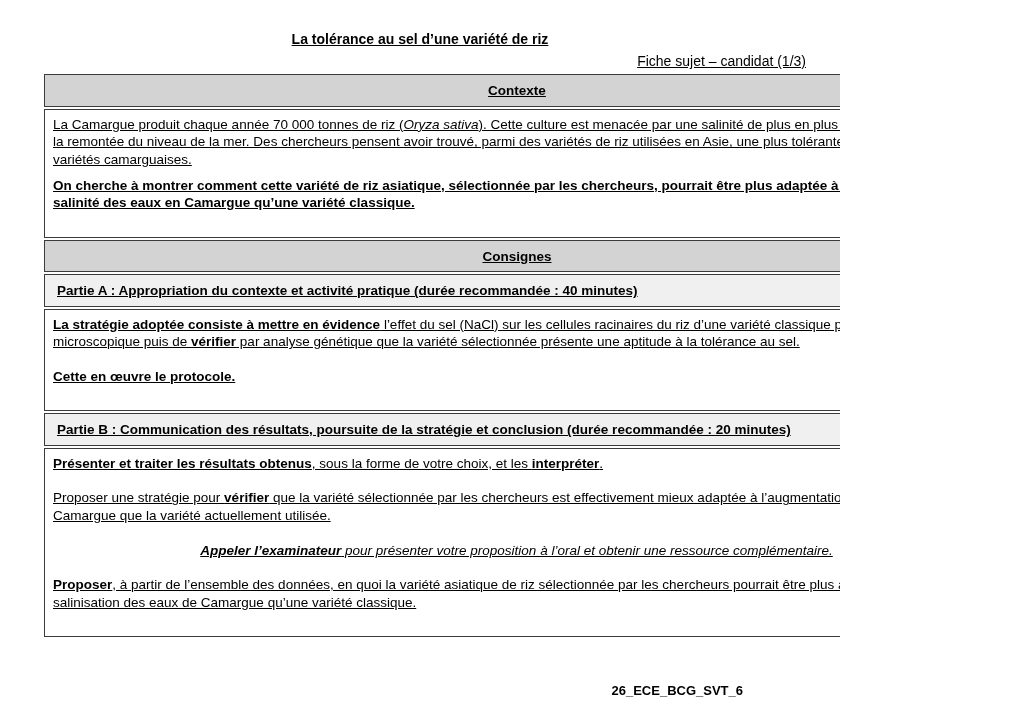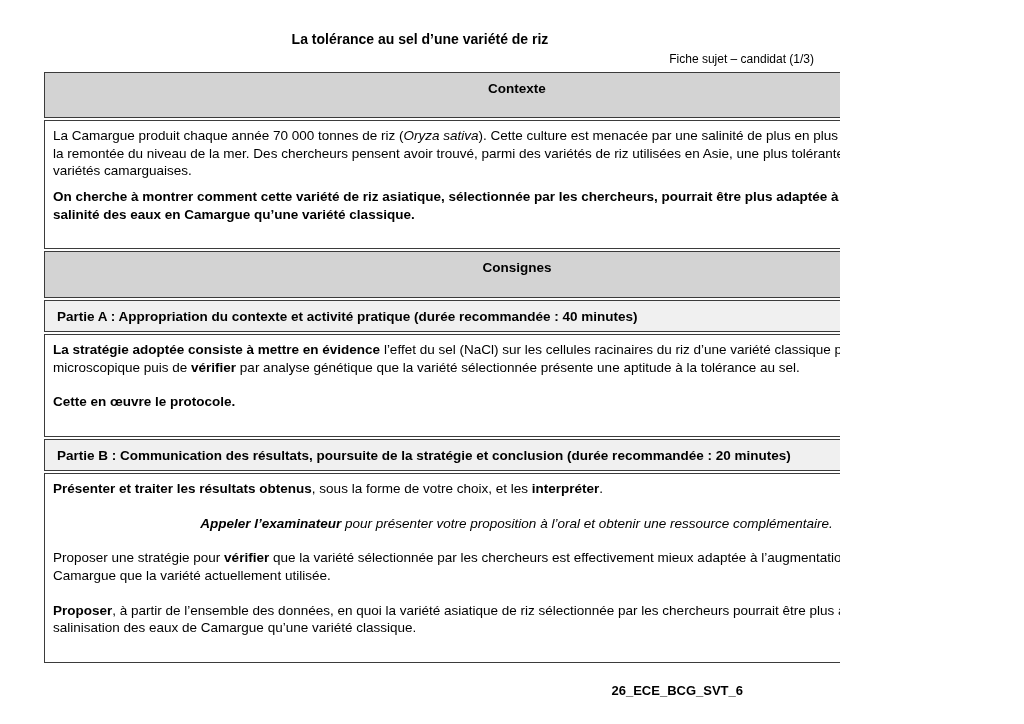--- a/index.html
+++ b/index.html
@@ -11,47 +11,48 @@
     font-family: "Liberation Sans", sans-serif;
     color: #000;
     font-size: 13.5px;
     line-height: 1.3;
   }
   .page {
     position: relative;
     width: 840px;
     height: 724px;
     overflow: hidden;
+    text-decoration: underline;
   }
   .doc-title {
     padding-top: 30px;
     text-align: center;
     font-weight: bold;
     font-size: 14px;
   }
   .doc-subtitle {
     text-align: right;
-    font-size: 12px;
-    margin: 4px 26px 4px 0;
+    font-size: 14px;
+    margin: 4px 34px 4px 0;
   }
   .tbl {
     margin: 0 34px 0 44px;
     width: 946px;
   }
   .tbl + .tbl { margin-top: 1px; }
   .row {
     border: 1px solid var(--border, #3b3b3b);
     margin-bottom: 2px;
     background: #fff;
   }
   .header-row {
     background: var(--header-bg, #d3d3d3);
     text-align: center;
     font-weight: bold;
-    padding: 7px 8px 20px 8px;
+    padding: 7px 8px 6px 8px;
   }
   .partie-row {
     background: var(--partie-bg, #f0f0f0);
     font-weight: bold;
     padding: 7px 8px 6px 12px;
   }
   .body-row {
     padding: 0 9px 25px 8px;
   }
   .body-row p { margin: 8px 0 0; }
@@ -86,21 +87,21 @@
   <section class="tbl">
     <div class="row header-row">Consignes</div>
     <div class="row partie-row">Partie A : Appropriation du contexte et activité pratique (durée recommandée : 40 minutes)</div>
     <div class="row body-row gap-large">
         <p><span style="font-weight: bold;">La stratégie adoptée consiste à mettre en évidence</span><span> l’effet du sel (NaCl) sur les cellules racinaires du riz d’une variété classique par observation microscopique puis de </span><span style="font-weight: bold;">vérifier</span><span> par analyse génétique que la variété sélectionnée présente une aptitude à la tolérance au sel.</span></p>
         <p><span style="font-weight: bold;">Cette en œuvre le protocole.</span></p>
       </div>
     <div class="row partie-row">Partie B : Communication des résultats, poursuite de la stratégie et conclusion (durée recommandée : 20 minutes)</div>
     <div class="row body-row gap-large">
         <p><span style="font-weight: bold;">Présenter et traiter les résultats obtenus</span><span>, sous la forme de votre choix, et les </span><span style="font-weight: bold;">interpréter</span><span>.</span></p>
+        <p><span>Proposer une stratégie pour </span><span style="font-weight: bold;">vérifier</span><span> que la variété sélectionnée par les chercheurs est effectivement mieux adaptée à l’augmentation de la salinité en Camargue que la variété actuellement utilisée.</span></p>
         <p style="text-align: center;"><span style="font-weight: bold; font-style: italic;">Appeler l’examinateur</span><span style="font-style: italic;"> pour présenter votre proposition à l’oral et obtenir une ressource complémentaire.</span></p>
-        <p><span>Proposer une stratégie pour </span><span style="font-weight: bold;">vérifier</span><span> que la variété sélectionnée par les chercheurs est effectivement mieux adaptée à l’augmentation de la salinité en Camargue que la variété actuellement utilisée.</span></p>
         <p><span style="font-weight: bold;">Proposer</span><span>, à partir de l’ensemble des données, en quoi la variété asiatique de riz sélectionnée par les chercheurs pourrait être plus adaptée à la salinisation des eaux de Camargue qu’une variété classique.</span></p>
       </div>
   </section>
 
   <div class="doc-footer">26_ECE_BCG_SVT_6</div>
 
 </div>
 
 </body></html>

